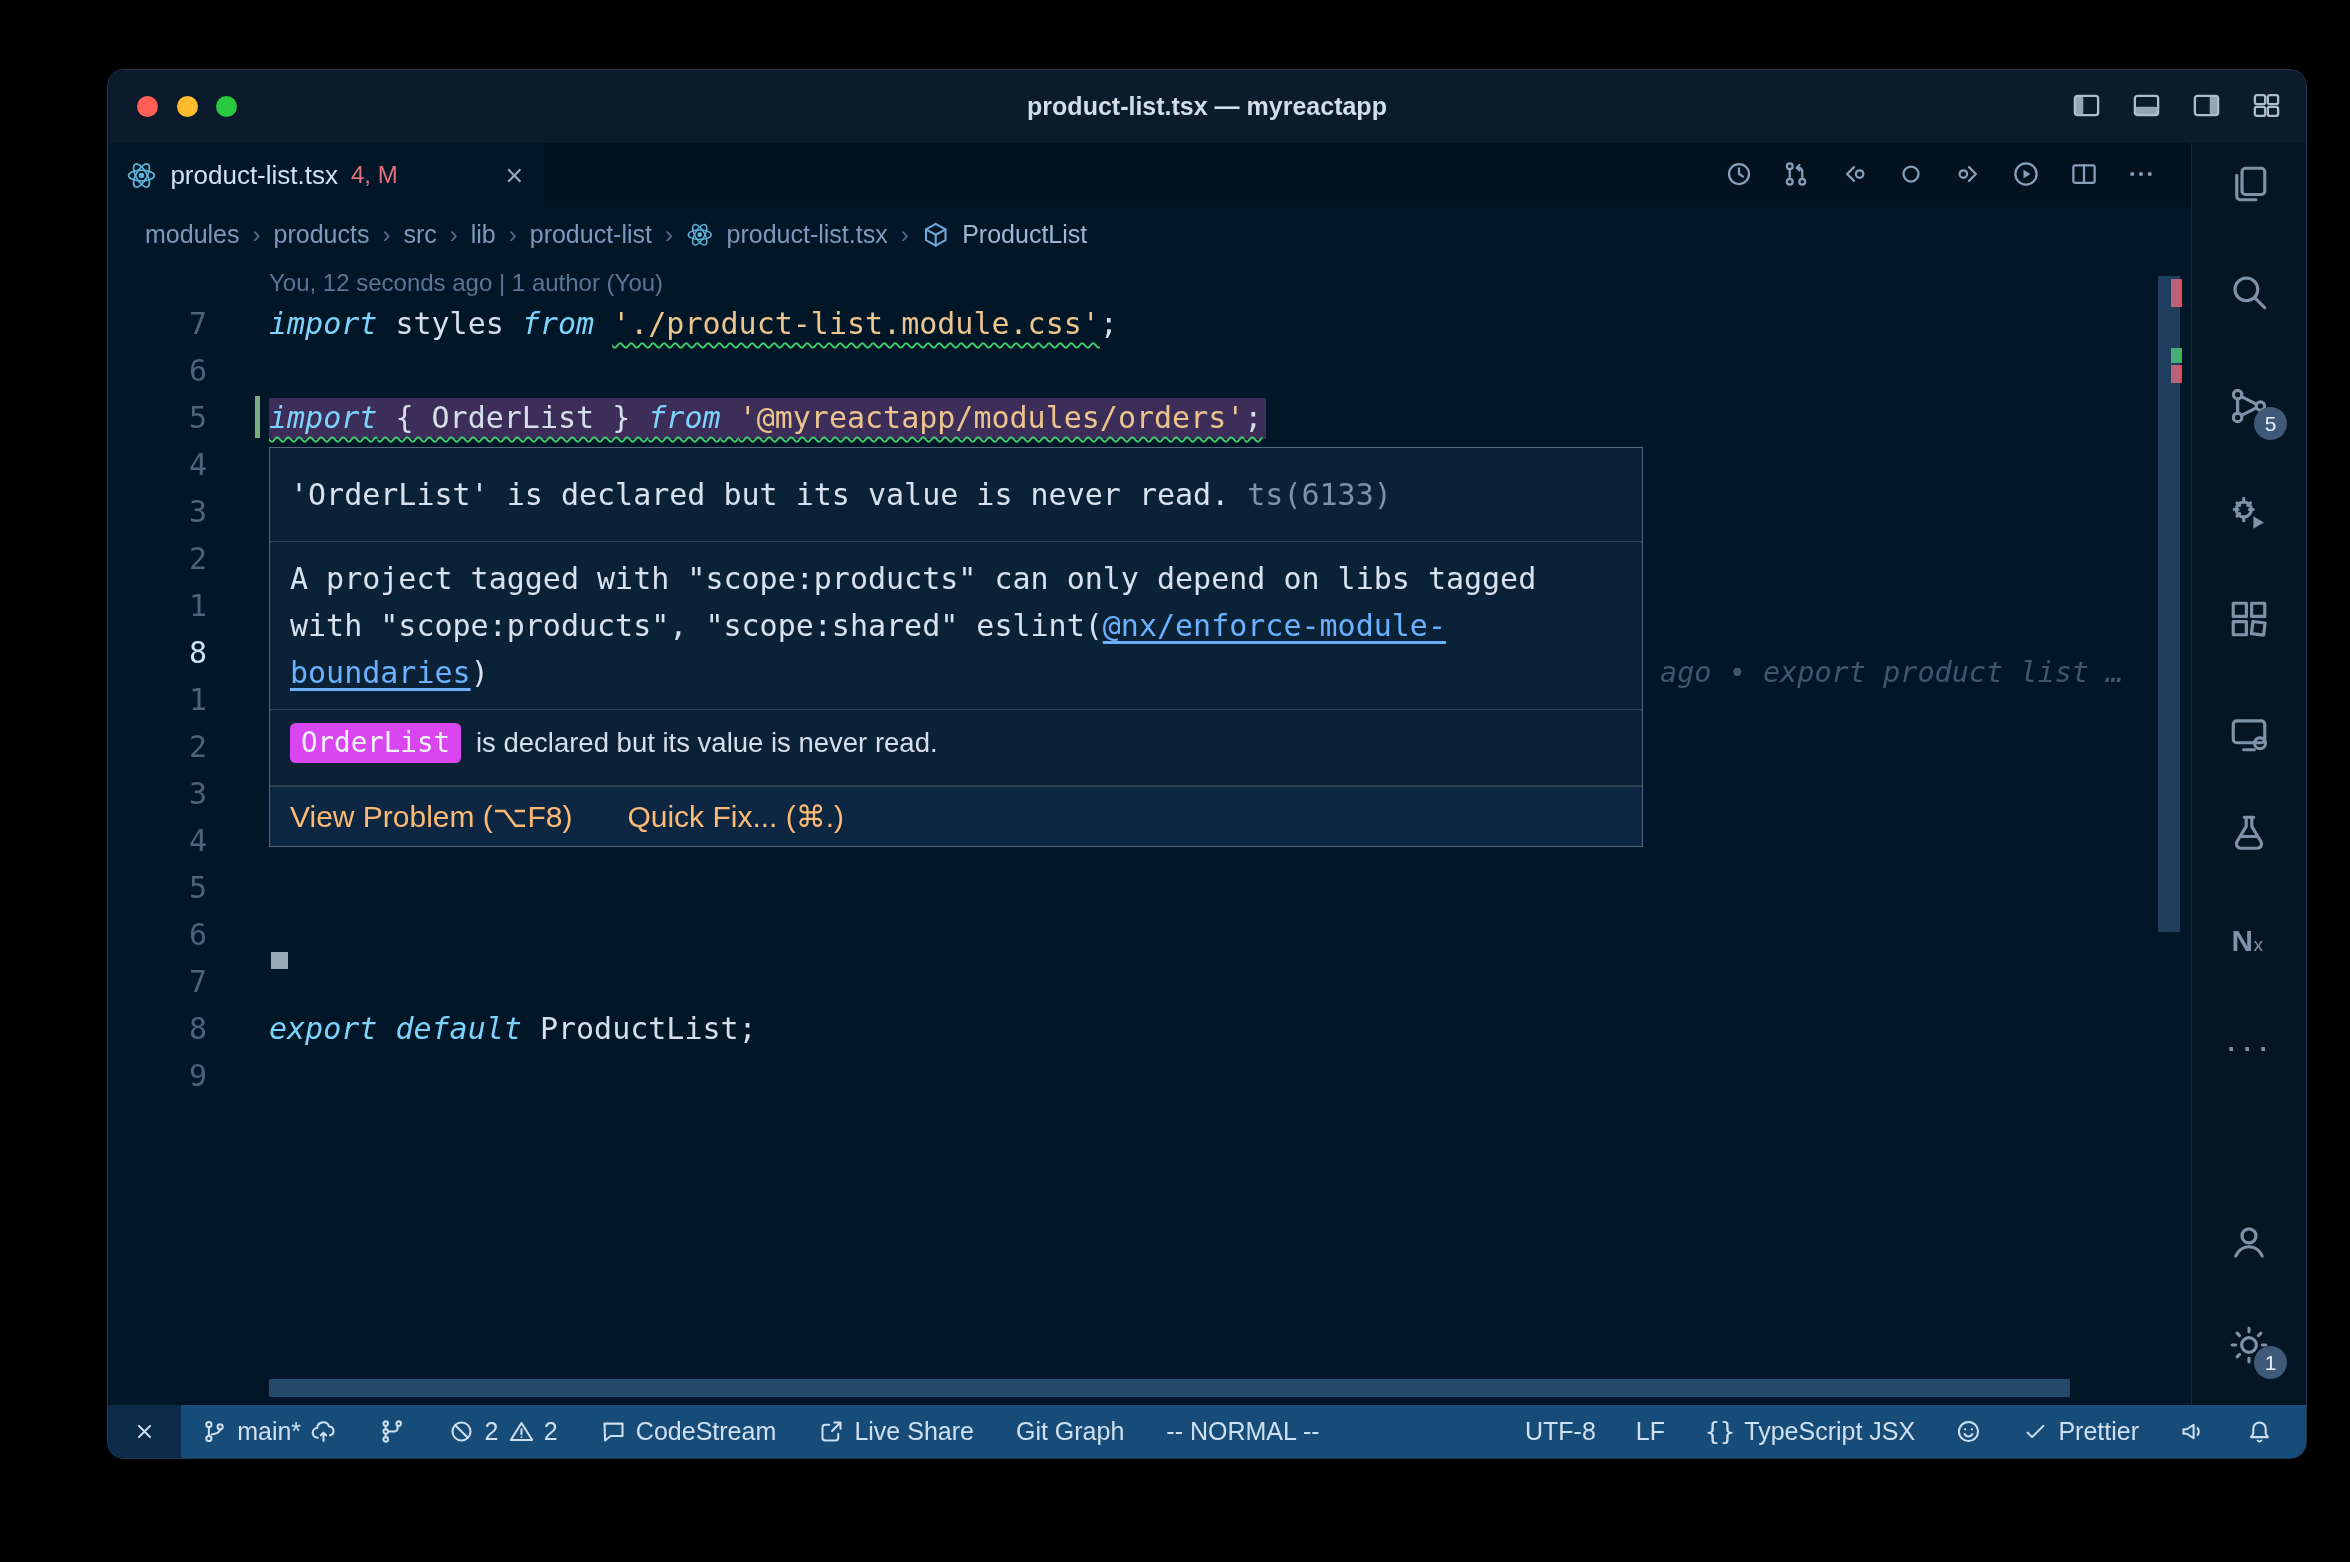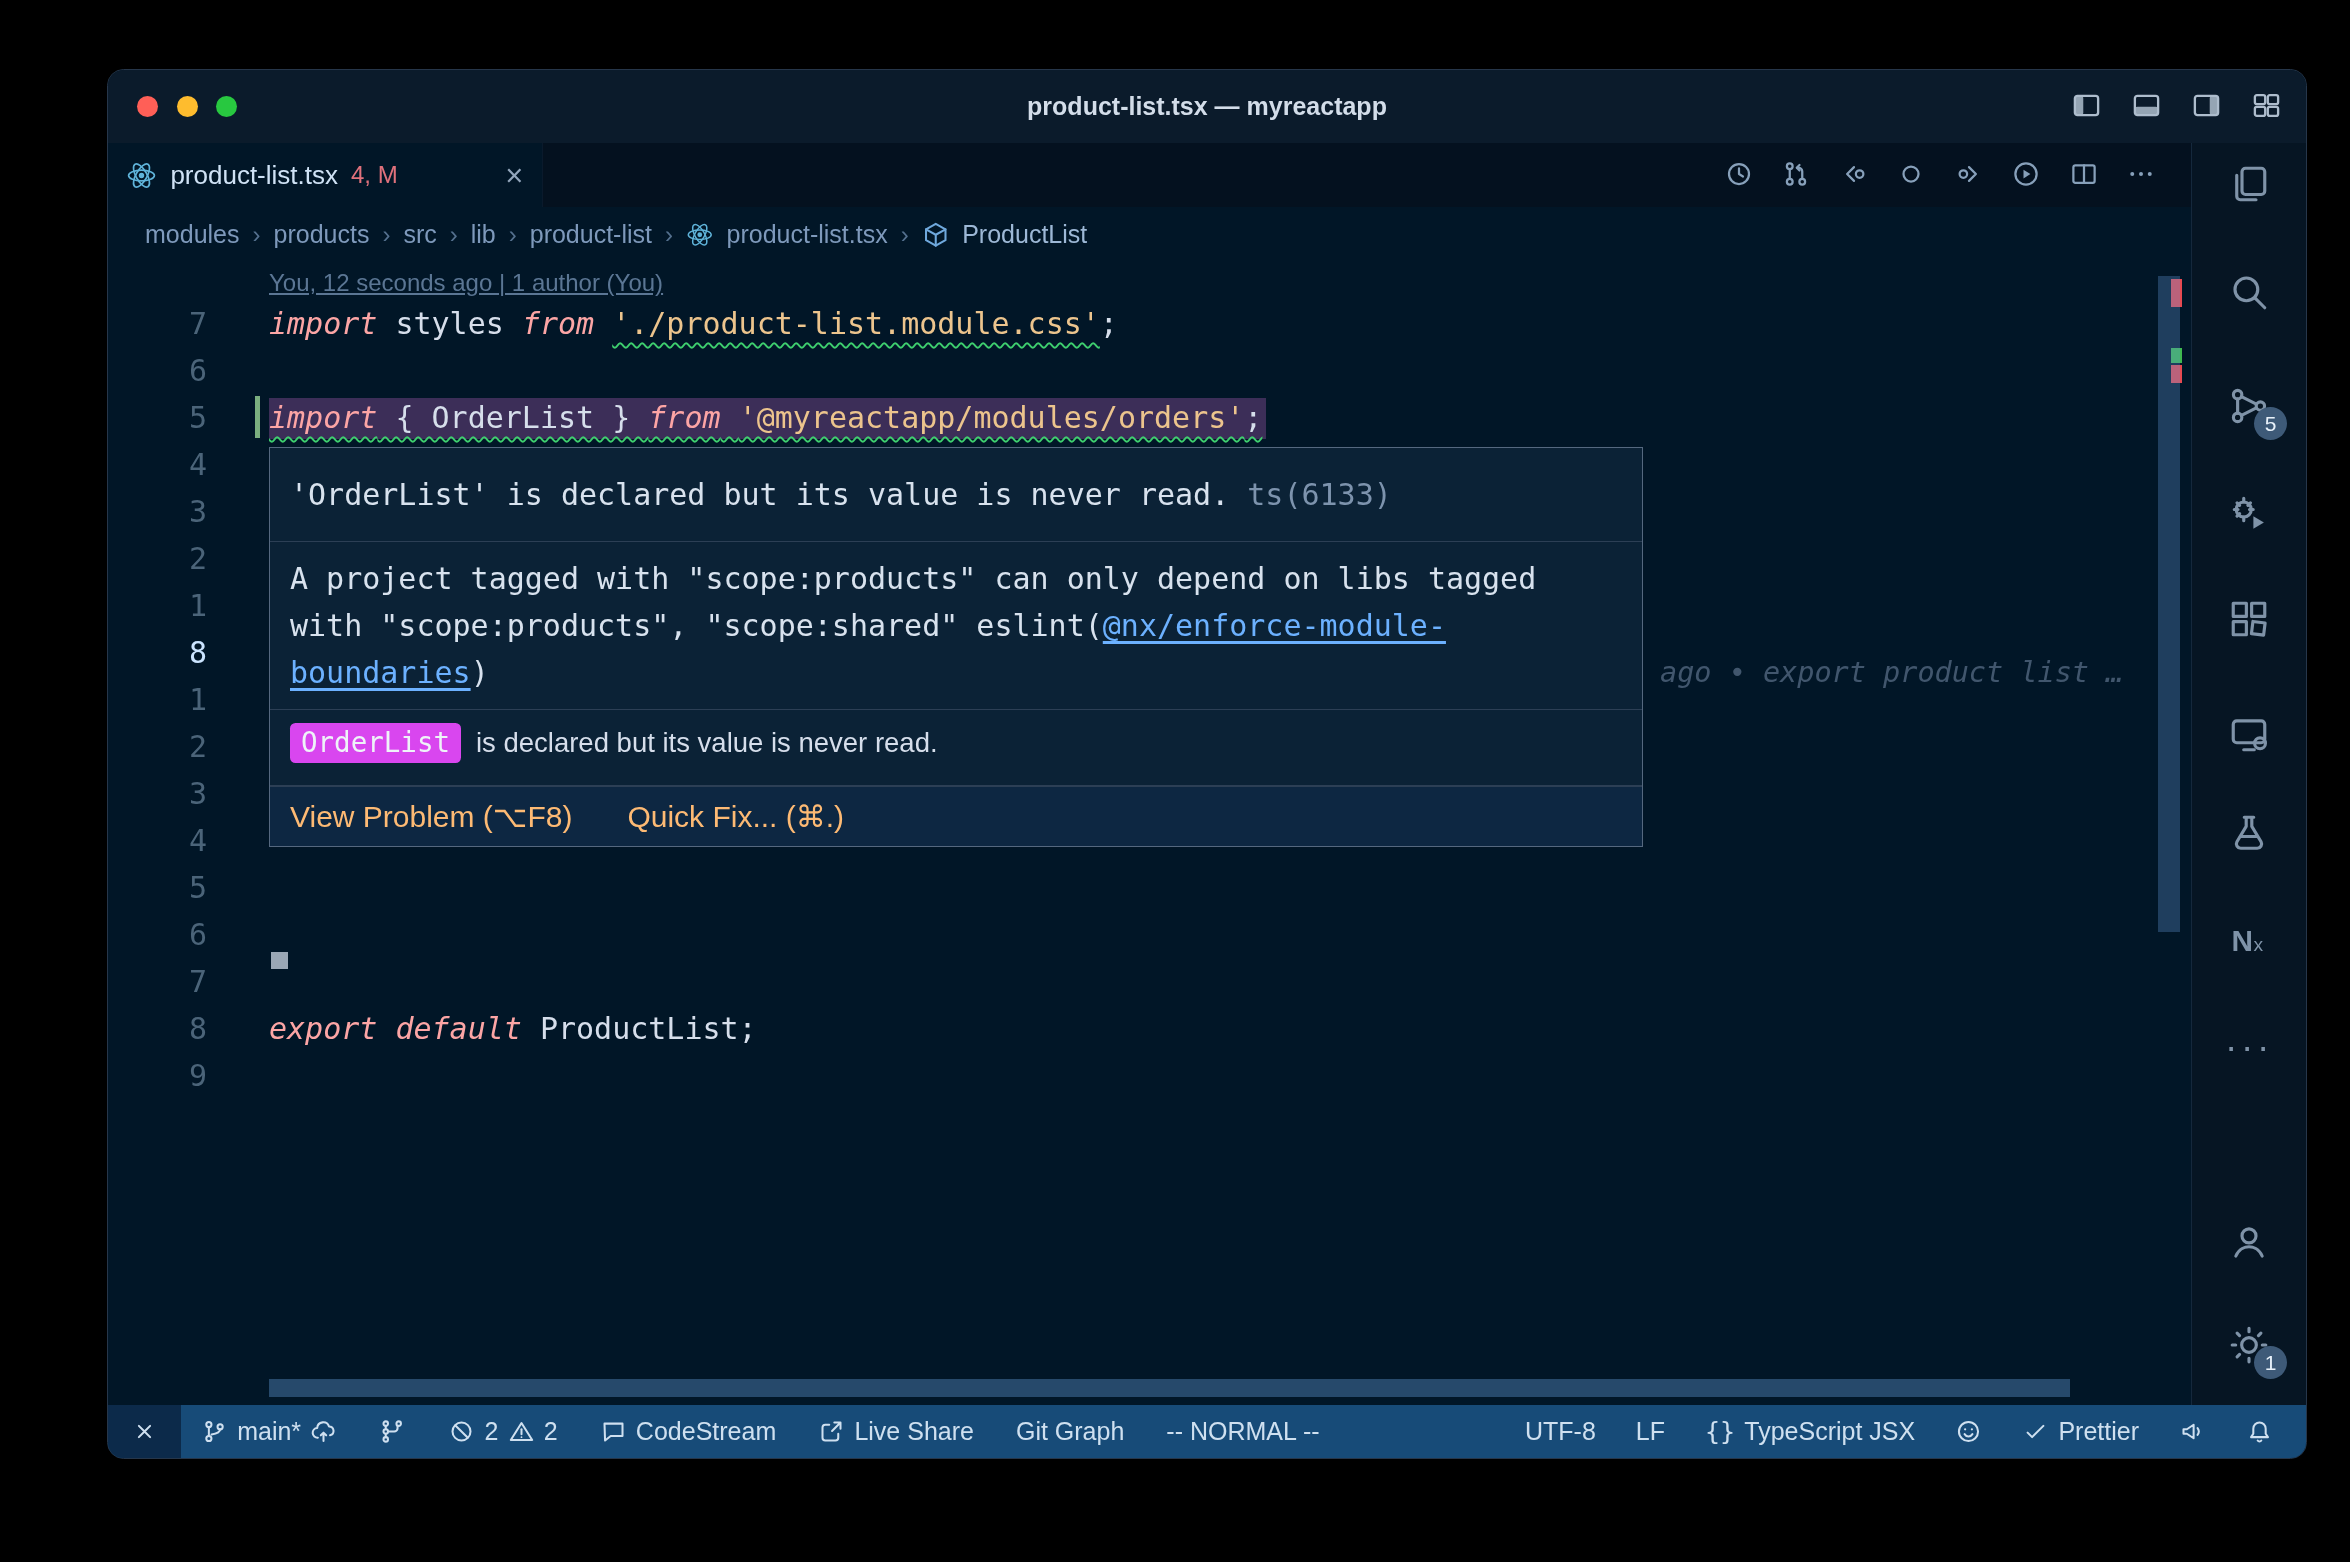--- a/index.html
+++ b/index.html
@@ -38,29 +38,29 @@
 
   
   .breadcrumbs{height:55px;display:flex;align-items:center;gap:13px;padding-left:37px;
                font-size:25px;color:#7e99bb;flex:none;}
   .breadcrumbs .sep{color:#54708e;font-size:24px;}
   .breadcrumbs svg{width:27.5px;height:27.5px;}
   .crumb-last{color:#9db8d6;}
 
   
   .editor{position:relative;flex:1;overflow:hidden;background:#011627;}
-  .blame-lens{position:absolute;left:161px;top:7.3px;color:#5b7694;font-size:24px;z-index:1;text-decoration:underline;}
+  .blame-lens{position:absolute;left:161px;top:7.3px;color:#5b7694;font-size:24px;z-index:1;}
   #code-rows{position:absolute;left:0;top:38px;right:0;z-index:1;}
   .row{height:47px;display:flex;align-items:center;}
   .ln{width:99px;flex:none;text-align:right;color:#4b6479;font-size:30px;
       font-family:"DejaVu Sans Mono","Liberation Mono",monospace;}
   .ln.active{color:#cbe4ff;}
   .code{margin-left:62px;position:relative;font-size:30px;white-space:pre;color:#d6deeb;
         font-family:"DejaVu Sans Mono","Liberation Mono",monospace;}
-  .tok.kw{color:#fca5a5;font-style:italic;}
+  .tok.kw{color:#7dd3fc;font-style:italic;}
   .tok.str{color:#ecc48d;}
   .tok.pl{color:#d6deeb;}
   .sq{text-decoration:underline;text-decoration-style:wavy;text-decoration-color:#3ecf6e;
       text-decoration-thickness:2.3px;text-underline-offset:8.3px;text-decoration-skip-ink:none;}
   .hlwrap{background:#3c2e58;padding:1.8px 3.7px 3.7px 0;
       text-decoration:underline;text-decoration-style:wavy;text-decoration-color:#3ecf6e;
       text-decoration-thickness:2.3px;text-underline-offset:8.3px;text-decoration-skip-ink:none;}
   .ghost{position:absolute;left:1391px;top:3.7px;color:#41566d;font-style:italic;font-size:28.5px;white-space:pre;}
   .change-bar{position:absolute;left:147px;top:134px;width:4.6px;height:42px;background:#8fc98f;opacity:.85;z-index:1;}
 

